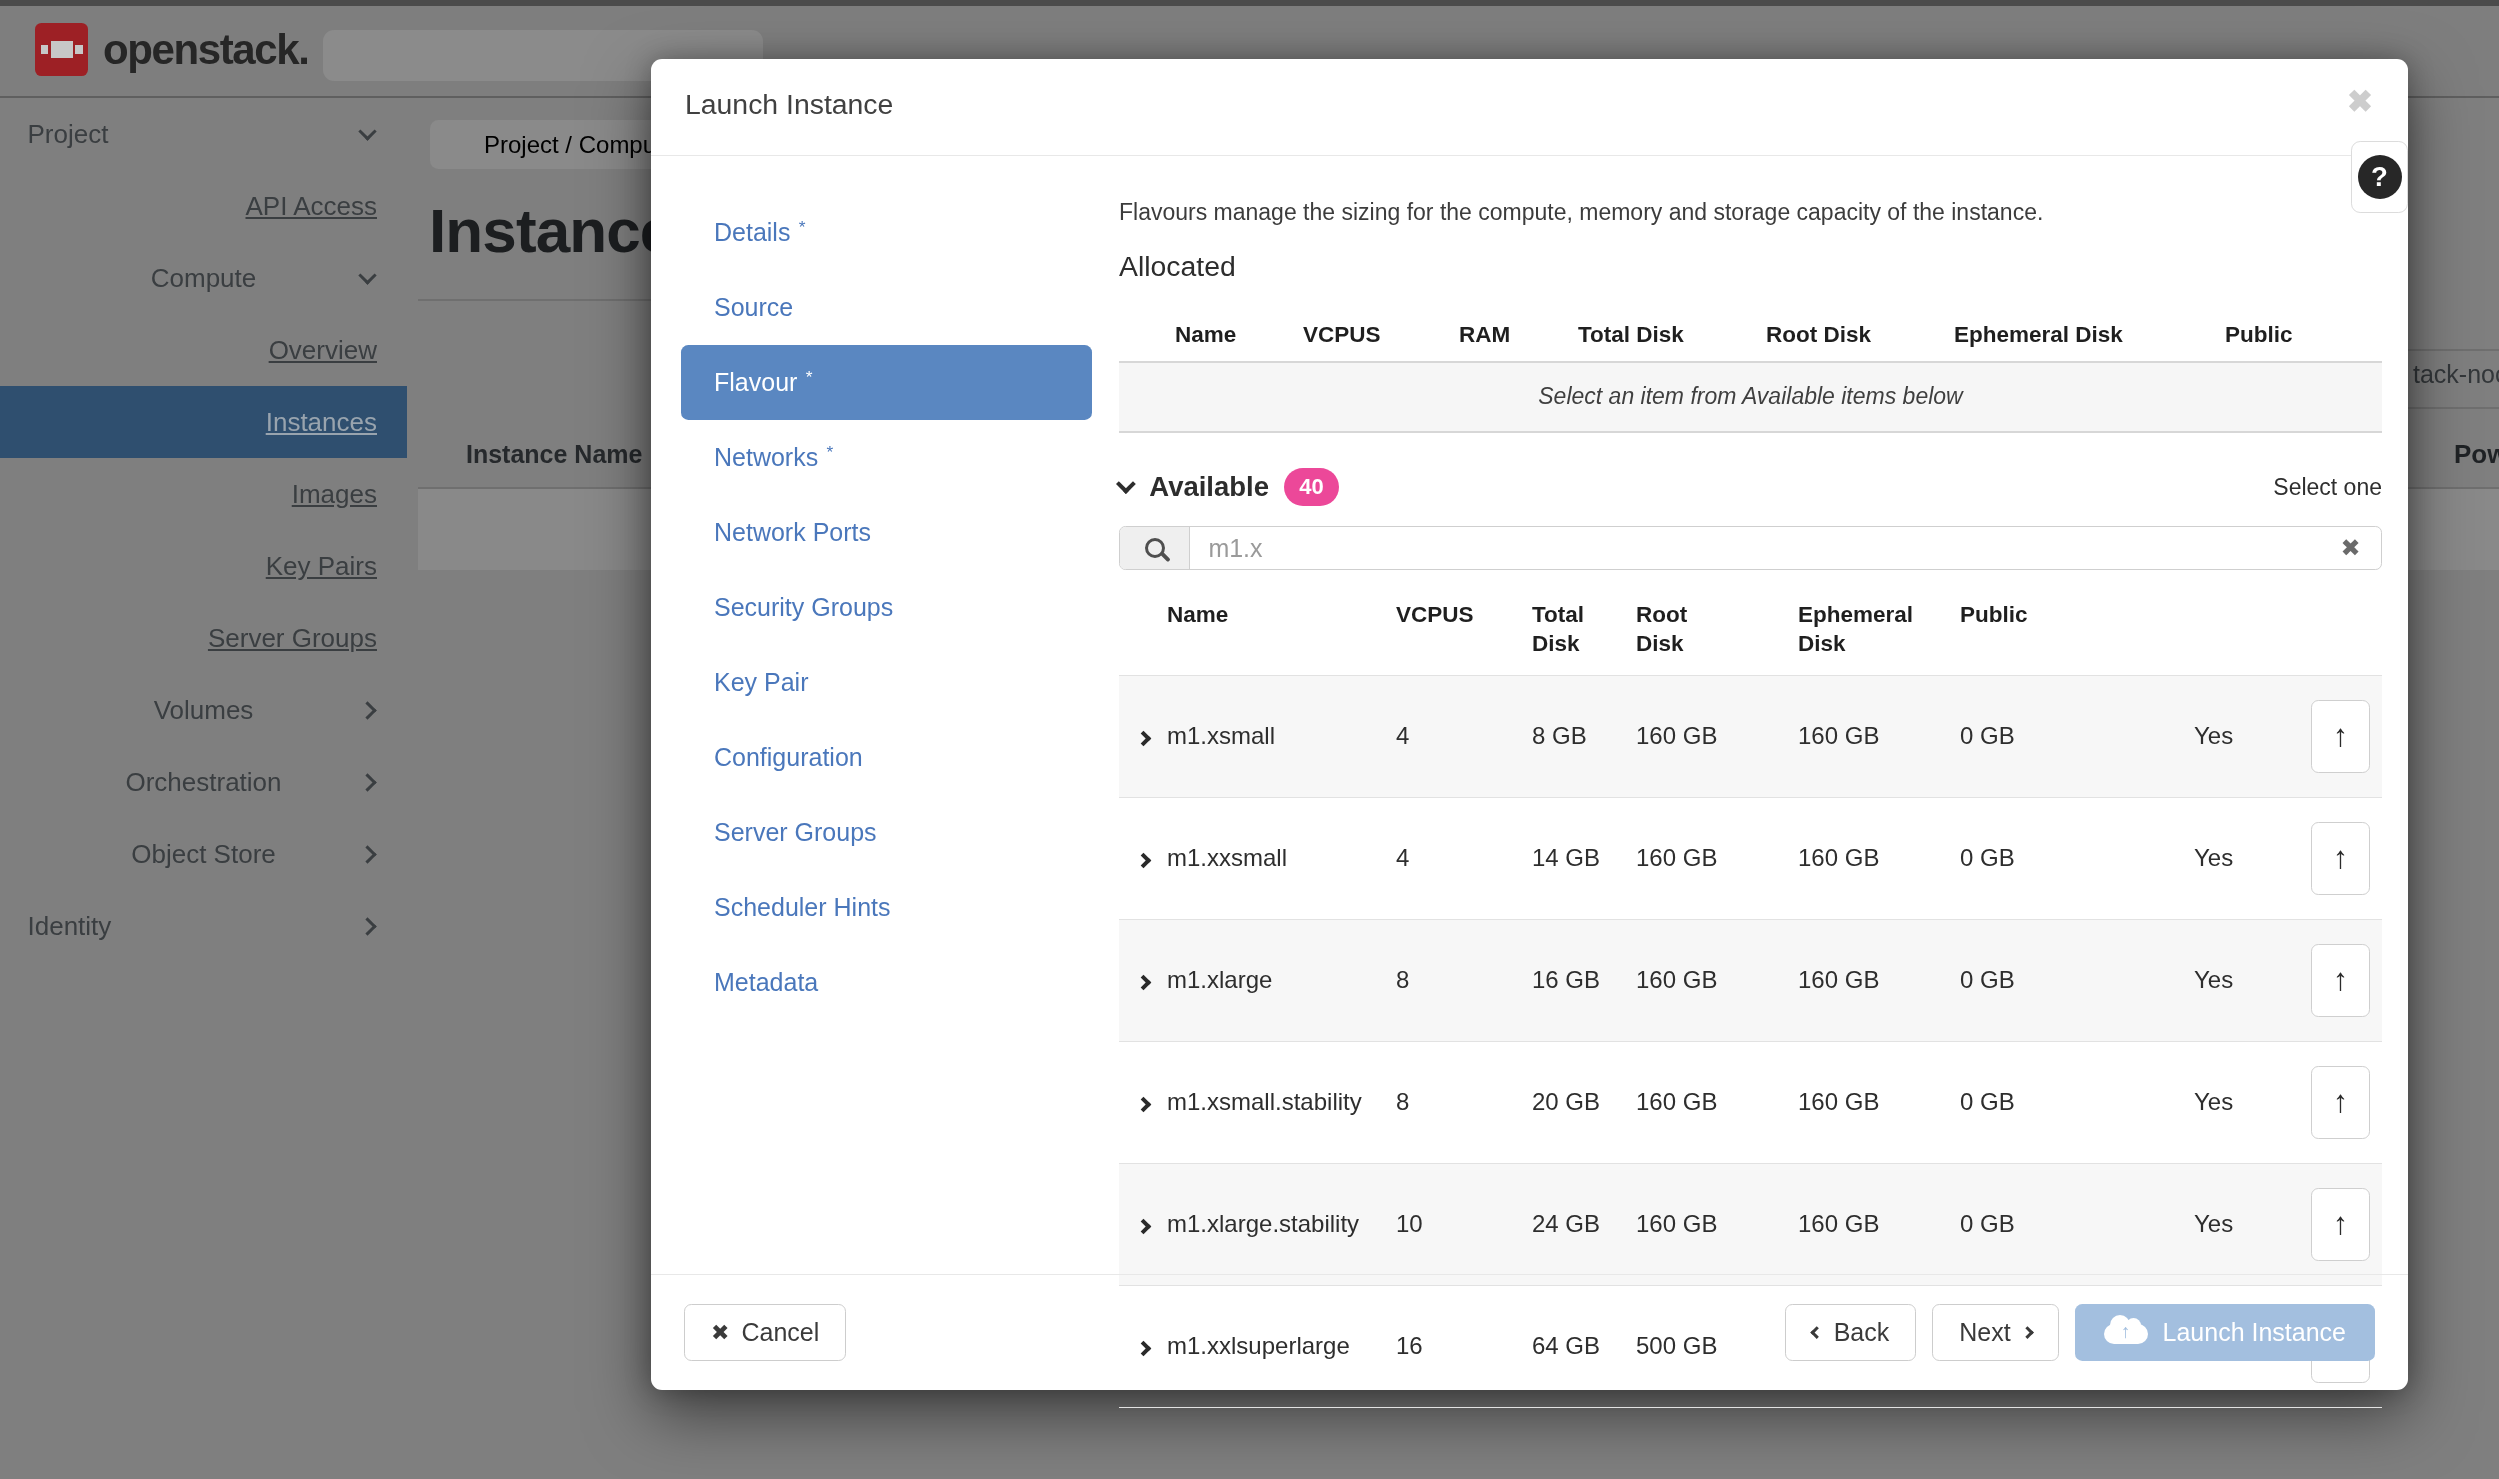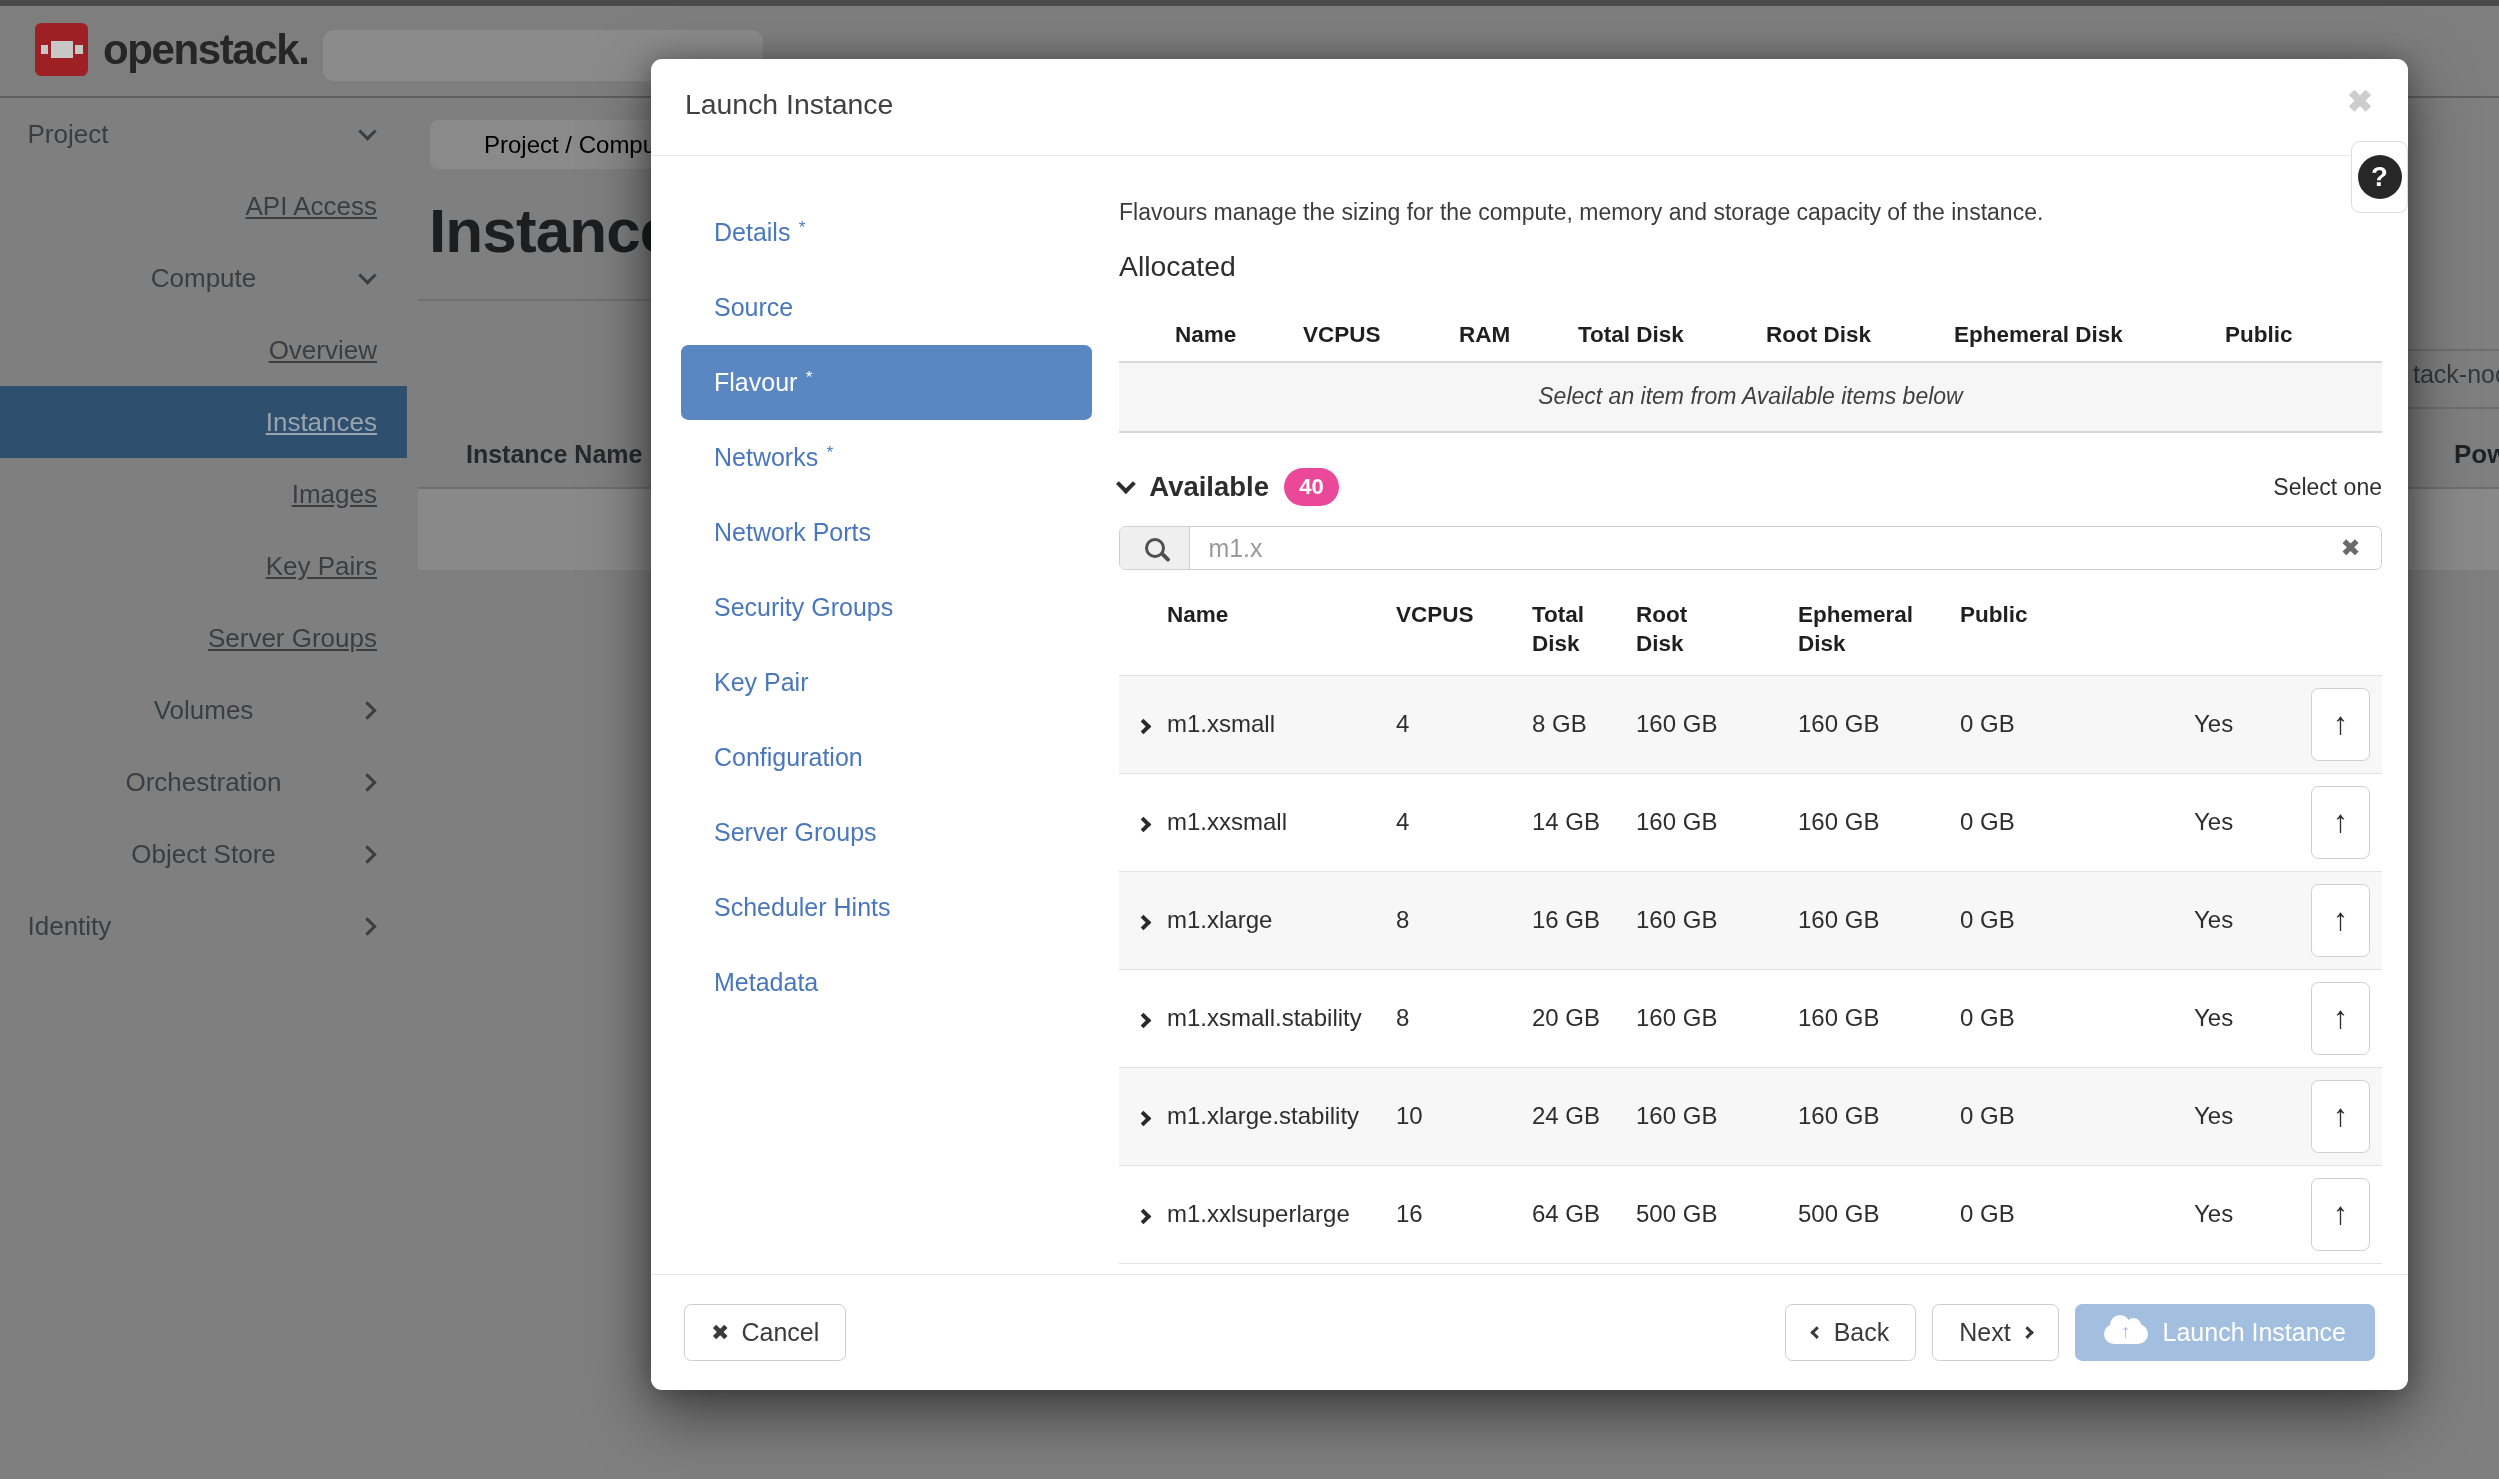--- a/index.html
+++ b/index.html
@@ -77,21 +77,21 @@
   .search-seg{ width:70px; background:#efefef; border-right:1.8px solid #cfcfcf; display:flex; align-items:center; justify-content:center; }
   .mag{ position:relative; width:20px; height:20px; border:3.7px solid #4f4f4f; border-radius:50%; }
   .mag::after{ content:""; position:absolute; width:11px; height:3.7px; background:#4f4f4f; right:-9.2px; bottom:-3.7px; transform:rotate(45deg); border-radius:1.8px; }
   .searchbox input{ flex:1; border:none; outline:none; padding-left:18.4px; font-size:25px; color:#9a9a9a; font-family:"Liberation Sans",sans-serif; background:transparent; }
   .search-clear{ width:61px; display:flex; align-items:center; justify-content:center; font-size:24px; color:#6a6a6a; cursor:pointer; }
 
   .avail-grid{ display:grid; grid-template-columns:48px 229px 136px 104px 162px 162px 234px 117px 1fr; align-items:center; }
   .avail-head{ padding:7.3px 0 16.5px; font-size:22.5px; font-weight:700; color:#1f1f1f; line-height:1.3; align-items:start; }
   .avail-head .w95{ display:inline-block; max-width:87px; }
   .avail-head .w130{ display:inline-block; max-width:121px; }
-  .flv-row{ border-top:1.8px solid #e2e2e2; padding:12px 0; min-height:84px; font-size:24px; color:#2e2e2e; }
+  .flv-row{ border-top:1.8px solid #e2e2e2; padding:24px 0; min-height:84px; font-size:24px; color:#2e2e2e; }
   .flv-row.striped{ background:#f7f7f7; }
   .flv-row:last-of-type{ border-bottom:1.8px solid #e2e2e2; }
   .flv-row .exp{ justify-self:center; cursor:pointer; }
   .flv-row .exp .chev{ width:11px; height:11px; border-width:0 4.1px 4.1px 0; color:#2a2a2a; }
   .flv-row .nm{ max-width:218px; word-break:break-all; line-height:1.4; }
   .btn-up{ width:59px; height:73px; background:#fff; border:1.8px solid #cfcfcf; border-radius:7.3px; font-size:31px; color:#2b2b2b;
            display:flex; align-items:center; justify-content:center; cursor:pointer; }
 
   .modal-footer{ position:absolute; left:0; right:0; bottom:0; height:116px; border-top:1.8px solid #e8e8e8;
                  display:flex; align-items:center; padding:0 33px; }

